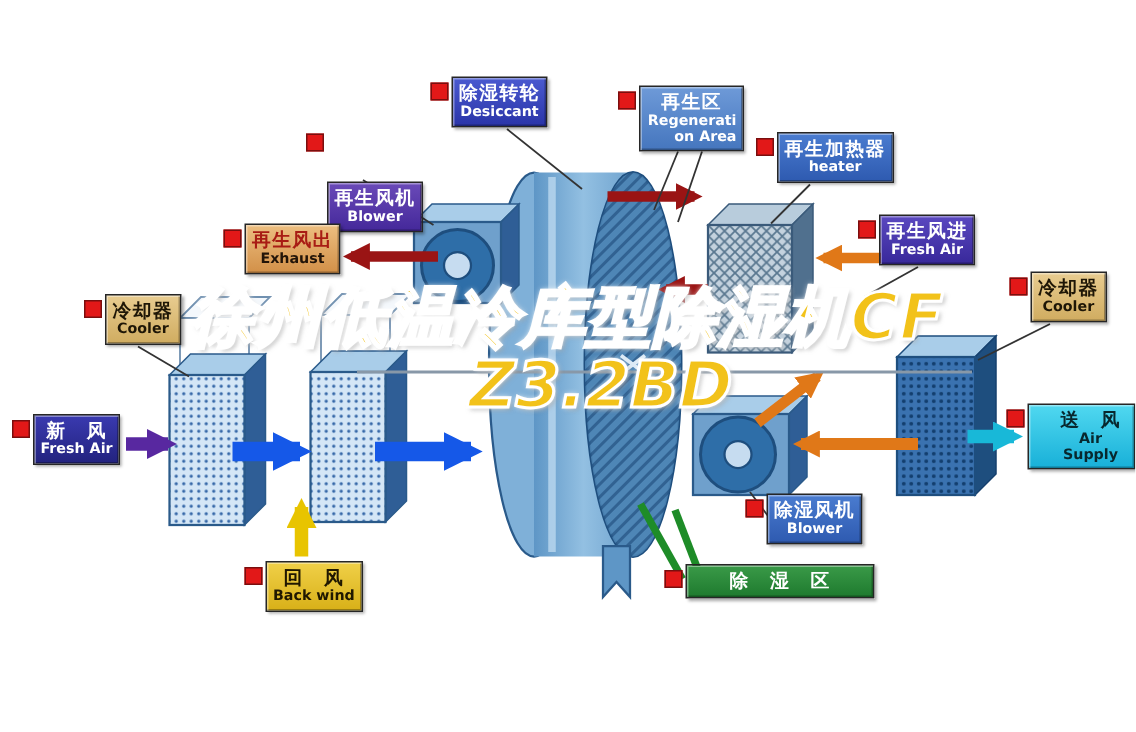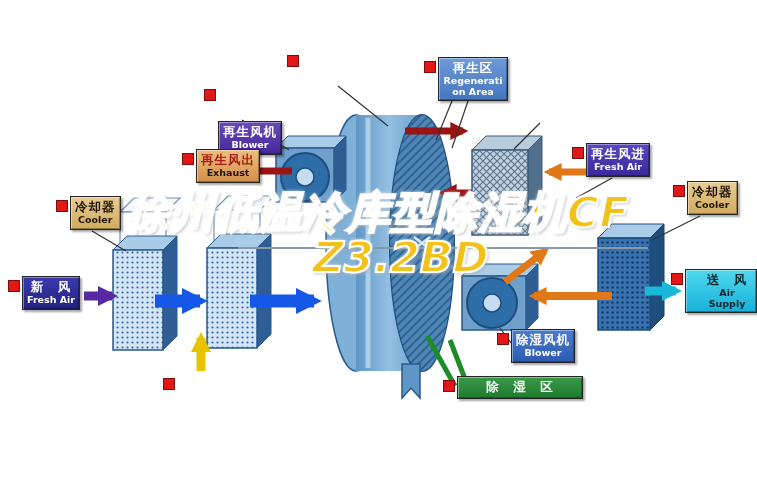--- a/index.html
+++ b/index.html
@@ -22,21 +22,21 @@
   .lbox{border:1px solid #262626;padding:2px 4px 3px;text-align:center;
         box-shadow:inset 1px 1px 0 rgba(255,255,255,.4),
                    inset -1px -1px 0 rgba(0,0,0,.3),
                    1.5px 1.5px 2px rgba(0,0,0,.35);}
   .zh{font-size:12.5px;font-weight:700;letter-spacing:1px;line-height:1.25;white-space:nowrap;}
   .en{font-size:9.5px;font-weight:700;line-height:1.15;}
 
   .c-rblower{background:linear-gradient(180deg,#6A4AB8,#44289A);color:#fff;margin-top:36px;}
   .c-desic{background:linear-gradient(180deg,#4A5AD0,#2A34A8);color:#fff;}
   .c-rarea{background:linear-gradient(180deg,#6E9AD8,#4576BE);color:#fff;width:60px;}
-  .c-rarea .en{word-break:break-all;}
+  .c-rarea .en{word-break:break-all;text-align:right;}
   .c-heater{background:linear-gradient(180deg,#4A7CD0,#2E5AB0);color:#fff;}
   .c-exh{background:linear-gradient(180deg,#ECBE80,#D29048);color:#221408;}
   .c-exh .zh{color:#A81C14;}
   .c-rfresh{background:linear-gradient(180deg,#5A48C0,#38289A);color:#fff;}
   .c-cool{background:linear-gradient(180deg,#E8CC90,#D0AC60);color:#1E1606;}
   .c-fresh{background:linear-gradient(180deg,#3A3AB0,#22227E);color:#fff;}
   .c-supply{background:linear-gradient(180deg,#50D8F0,#18B0D8);color:#08282E;padding-left:16px;}
   .c-back{background:linear-gradient(180deg,#F0D048,#D8B018);color:#201800;}
   .c-dblower{background:linear-gradient(180deg,#4A7CD0,#2E5AB0);color:#fff;}
   .c-dist{background:linear-gradient(180deg,#3A9A48,#1E7A2E);color:#fff;width:116px;}
@@ -193,32 +193,43 @@
   <div class="lab" style="left:204px;top:85px">
     <span class="chip"></span>
     <div class="lbox c-rblower">
       <div class="zh">再生风机</div>
       <div class="en">Blower</div>
     </div>
   </div>
 
   <div class="lab" style="left:287px;top:51px">
     <span class="chip"></span>
-  </div>
-
-  <div class="lab" style="left:424px;top:57px">
+    <div class="lbox c-desic">
+      <div class="zh">除湿转轮</div>
+      <div class="en">Desiccant</div>
+    </div>
+  </div>
+
+  <div class="lab" style="left:412px;top:57px">
     <span class="chip"></span>
     <div class="lbox c-rarea">
       <div class="zh">再生区</div>
       <div class="en">Regeneration Area</div>
     </div>
   </div>
 
-
-  <div class="lab" style="left:182px;top:149px">
+  <div class="lab" style="left:504px;top:88px">
+    <span class="chip"></span>
+    <div class="lbox c-heater">
+      <div class="zh">再生加热器</div>
+      <div class="en">heater</div>
+    </div>
+  </div>
+
+  <div class="lab" style="left:149px;top:149px">
     <span class="chip"></span>
     <div class="lbox c-exh">
       <div class="zh">再生风出</div>
       <div class="en">Exhaust</div>
     </div>
   </div>
 
   <div class="lab" style="left:572px;top:143px">
     <span class="chip"></span>
     <div class="lbox c-rfresh">
@@ -254,20 +265,24 @@
   <div class="lab" style="left:671px;top:269px">
     <span class="chip"></span>
     <div class="lbox c-supply">
       <div class="zh">送　风</div>
       <div class="en">Air Supply</div>
     </div>
   </div>
 
   <div class="lab" style="left:163px;top:374px">
     <span class="chip"></span>
+    <div class="lbox c-back">
+      <div class="zh">回　风</div>
+      <div class="en">Back wind</div>
+    </div>
   </div>
 
   <div class="lab" style="left:497px;top:329px">
     <span class="chip"></span>
     <div class="lbox c-dblower">
       <div class="zh">除湿风机</div>
       <div class="en">Blower</div>
     </div>
   </div>
 

